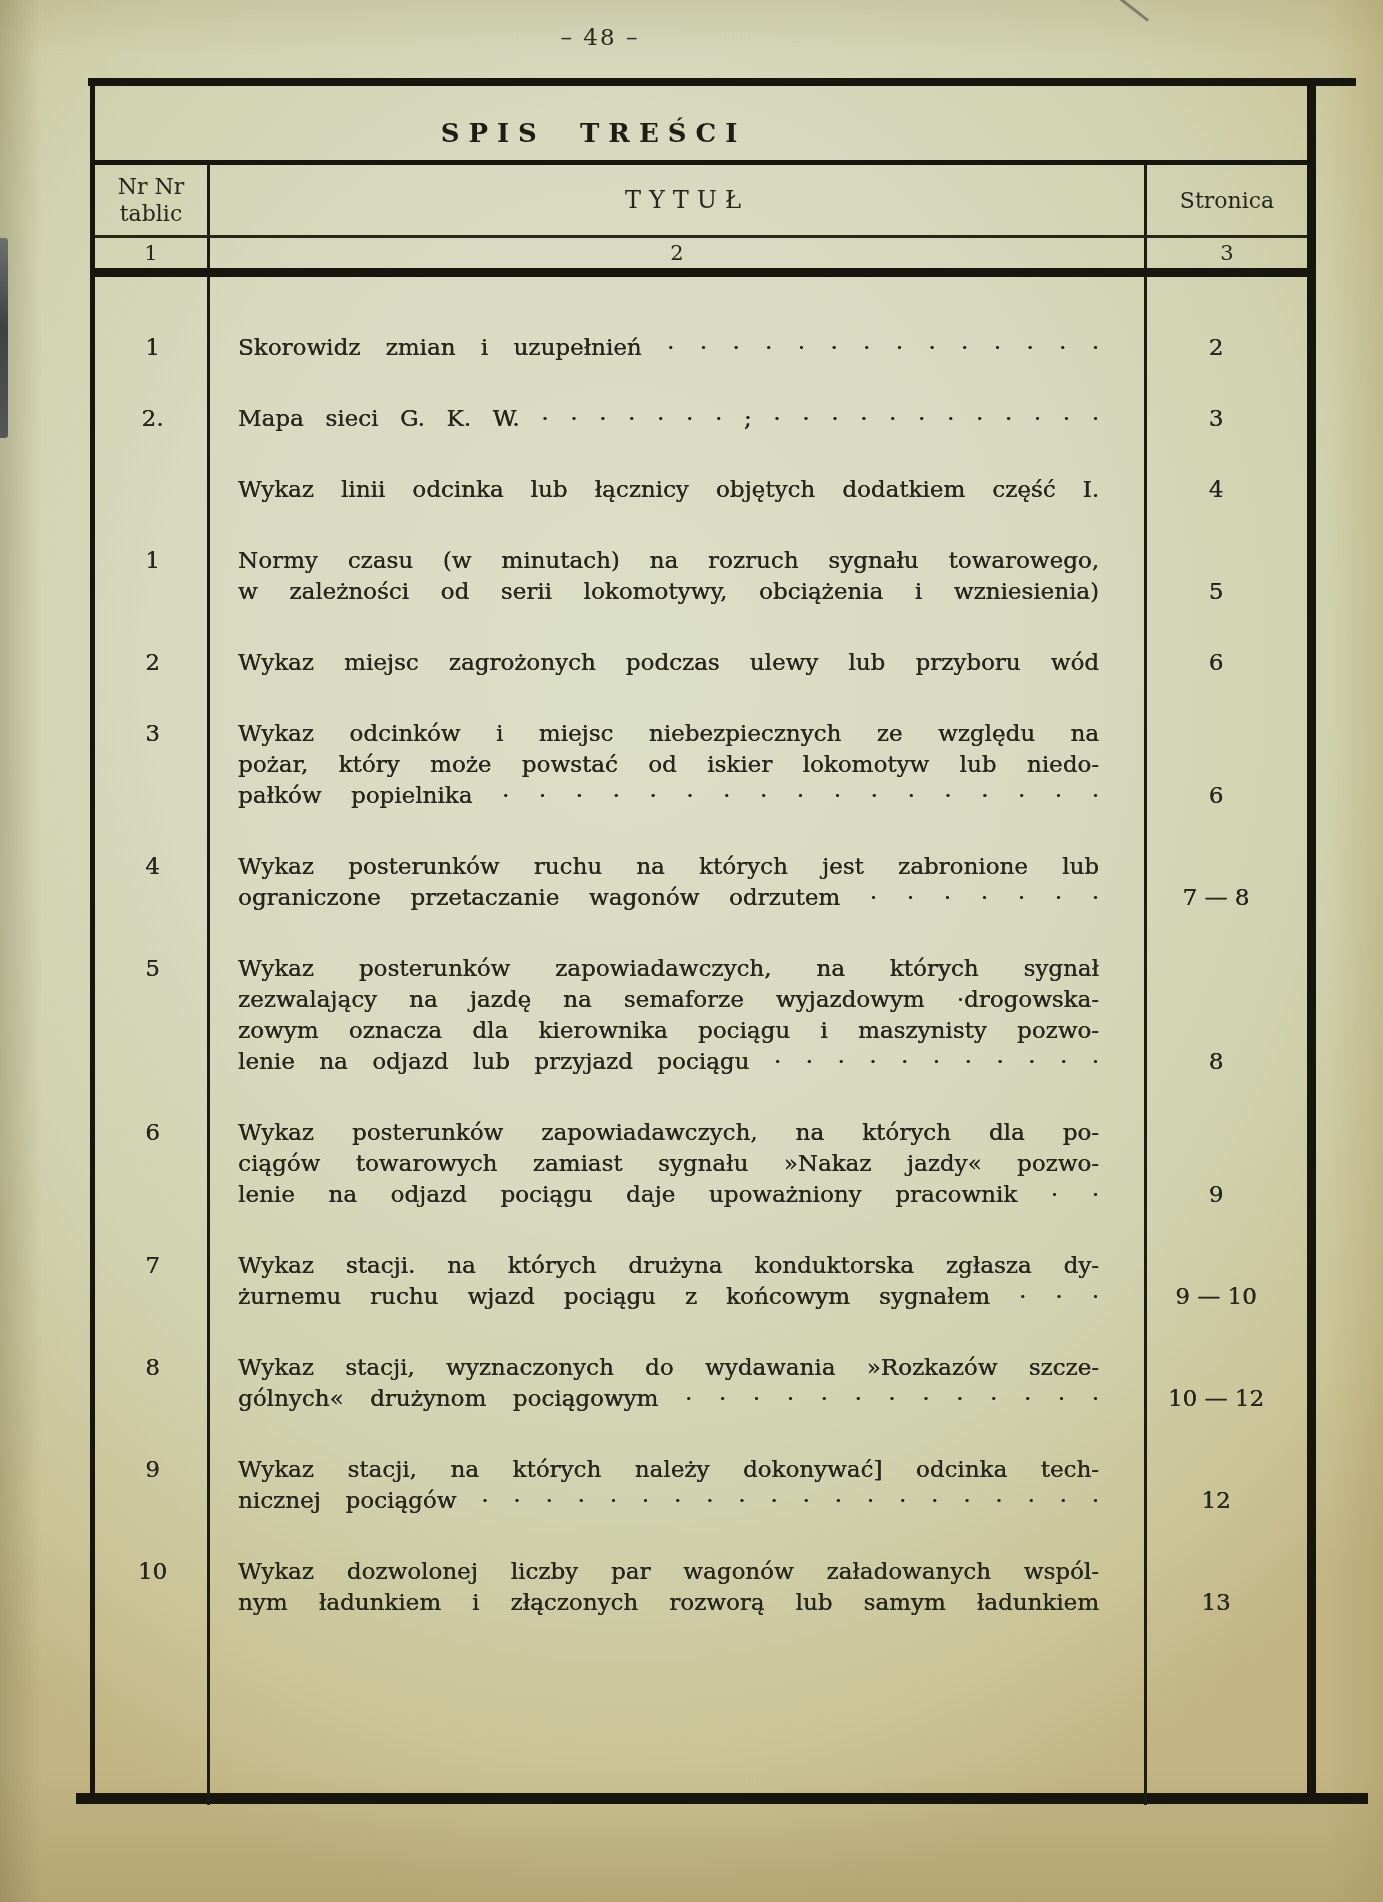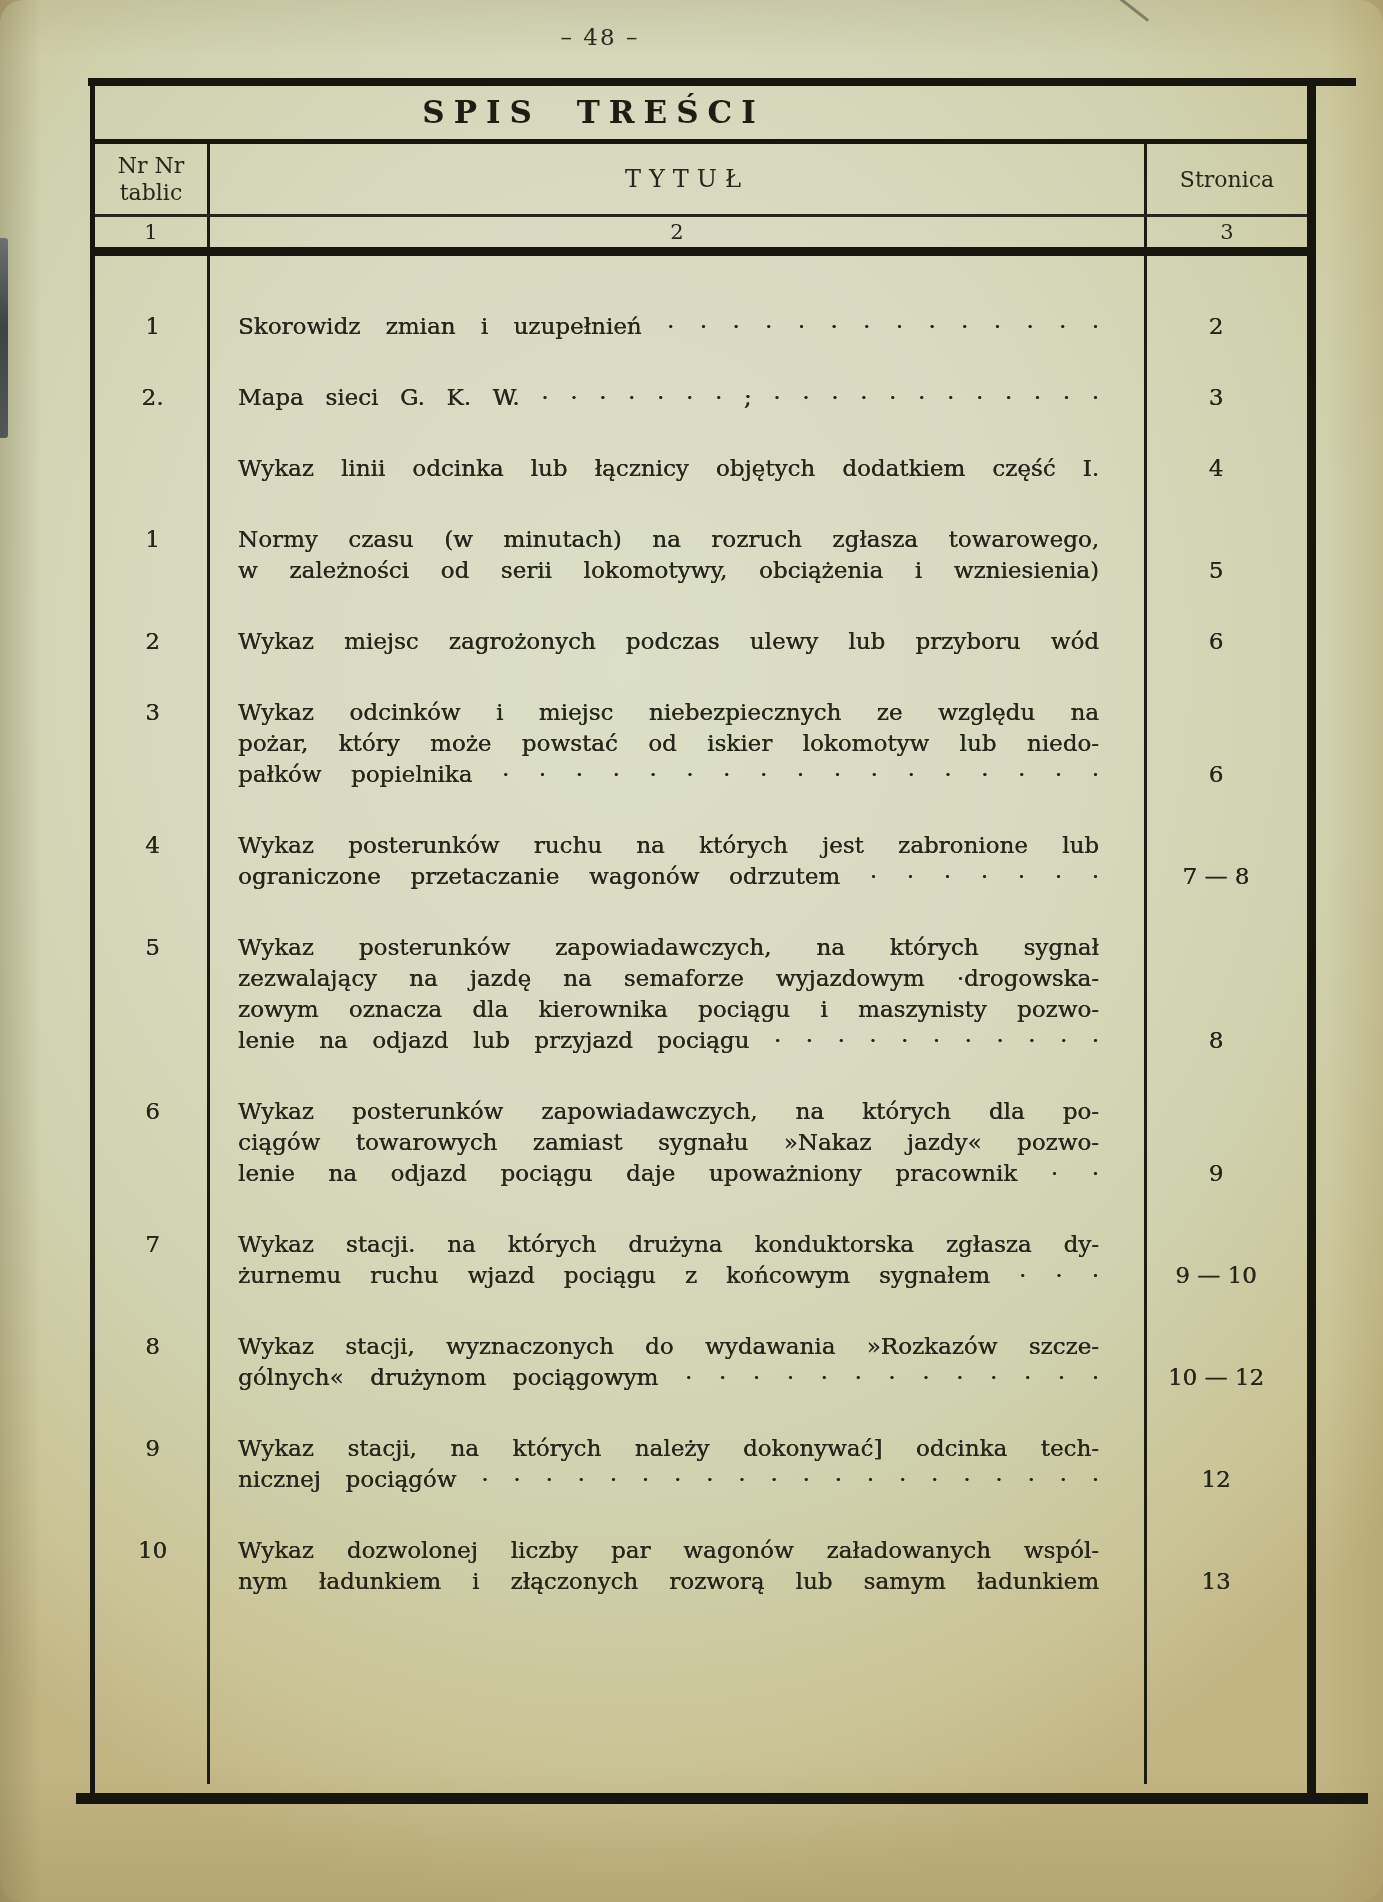--- a/index.html
+++ b/index.html
@@ -7,21 +7,20 @@
     width:1383px;height:1902px;overflow:hidden;
     background:#b9ab7d;
     font-family:"DejaVu Serif","Liberation Serif",serif;
   }
   .paper{
     position:relative;width:1383px;height:1902px;
     color:#26261c;
     background:
       radial-gradient(ellipse 1050px 1250px at 45% 35%,
         #dcdfc7 0%, #d7dabf 42%, #d0d1ae 68%, #cac395 88%, #c2b483 100%);
-    border-radius: 23px;
   }
   .paper::before{
     content:"";position:absolute;inset:0;pointer-events:none;
     background:
       linear-gradient(90deg, rgba(110,100,60,.30), rgba(0,0,0,0) 3%),
       linear-gradient(270deg, rgba(160,140,85,.28), rgba(0,0,0,0) 4%),
       linear-gradient(0deg, rgba(150,130,75,.30), rgba(0,0,0,0) 7%),
       linear-gradient(180deg, rgba(150,140,100,.18), rgba(0,0,0,0) 3%);
   }
   .edge-smudge{
@@ -40,24 +39,24 @@
   
   .rule{position:absolute;background:#16160f;}
   .top-rule{left:88px;top:78px;width:1268px;height:8px;}
   .bottom-rule{left:76px;top:1793px;width:1292px;height:11px;}
   .frame{
     position:absolute;left:90px;top:78px;width:1226px;height:1715px;
     box-sizing:border-box;
     border-left:5px solid #16160f;border-right:9px solid #16160f;
   }
   .title-row{
-    height:57px;line-height:60px;margin-top:4px;
+    height:57px;line-height:60px;margin-top:25px;
     border-bottom:5px solid #16160f;
     text-align:center;padding-right:215px;
-    font-weight:bold;font-size:31px;letter-spacing:9px;word-spacing:16px;
+    font-weight:bold;font-size:26px;letter-spacing:9px;word-spacing:16px;
     color:#1d1d14;
   }
   .grid3{
     display:grid;grid-template-columns:112px 3px 934px 3px 160px;
   }
   .vline{background:#1c1c13;}
   .head-row{height:70px;border-bottom:3px solid #26261c;}
   .head-cell{display:flex;flex-direction:column;justify-content:center;
     text-align:center;font-size:22px;line-height:27px;color:#26261c;}
   .head-tytul{font-size:24px;letter-spacing:8px;padding-left:20px;}
@@ -149,21 +148,21 @@
         <div class="cell-nr"></div>
         <div class="cell-title">
           <div class="tl">Wykaz linii odcinka lub łącznicy objętych dodatkiem część I.</div>
         </div>
         <div class="cell-page">4</div>
       </div>
 
       <div class="trow">
         <div class="cell-nr">1</div>
         <div class="cell-title">
-          <div class="tl">Normy czasu (w minutach) na rozruch zgłasza towarowego,</div>
+          <div class="tl">Normy czasu (w minutach) na rozruch sygnału towarowego,</div>
           <div class="tl">w zależności od serii lokomotywy, obciążenia i wzniesienia)</div>
         </div>
         <div class="cell-page">5</div>
       </div>
 
       <div class="trow">
         <div class="cell-nr">2</div>
         <div class="cell-title">
           <div class="tl">Wykaz miejsc zagrożonych podczas ulewy lub przyboru wód</div>
         </div>

